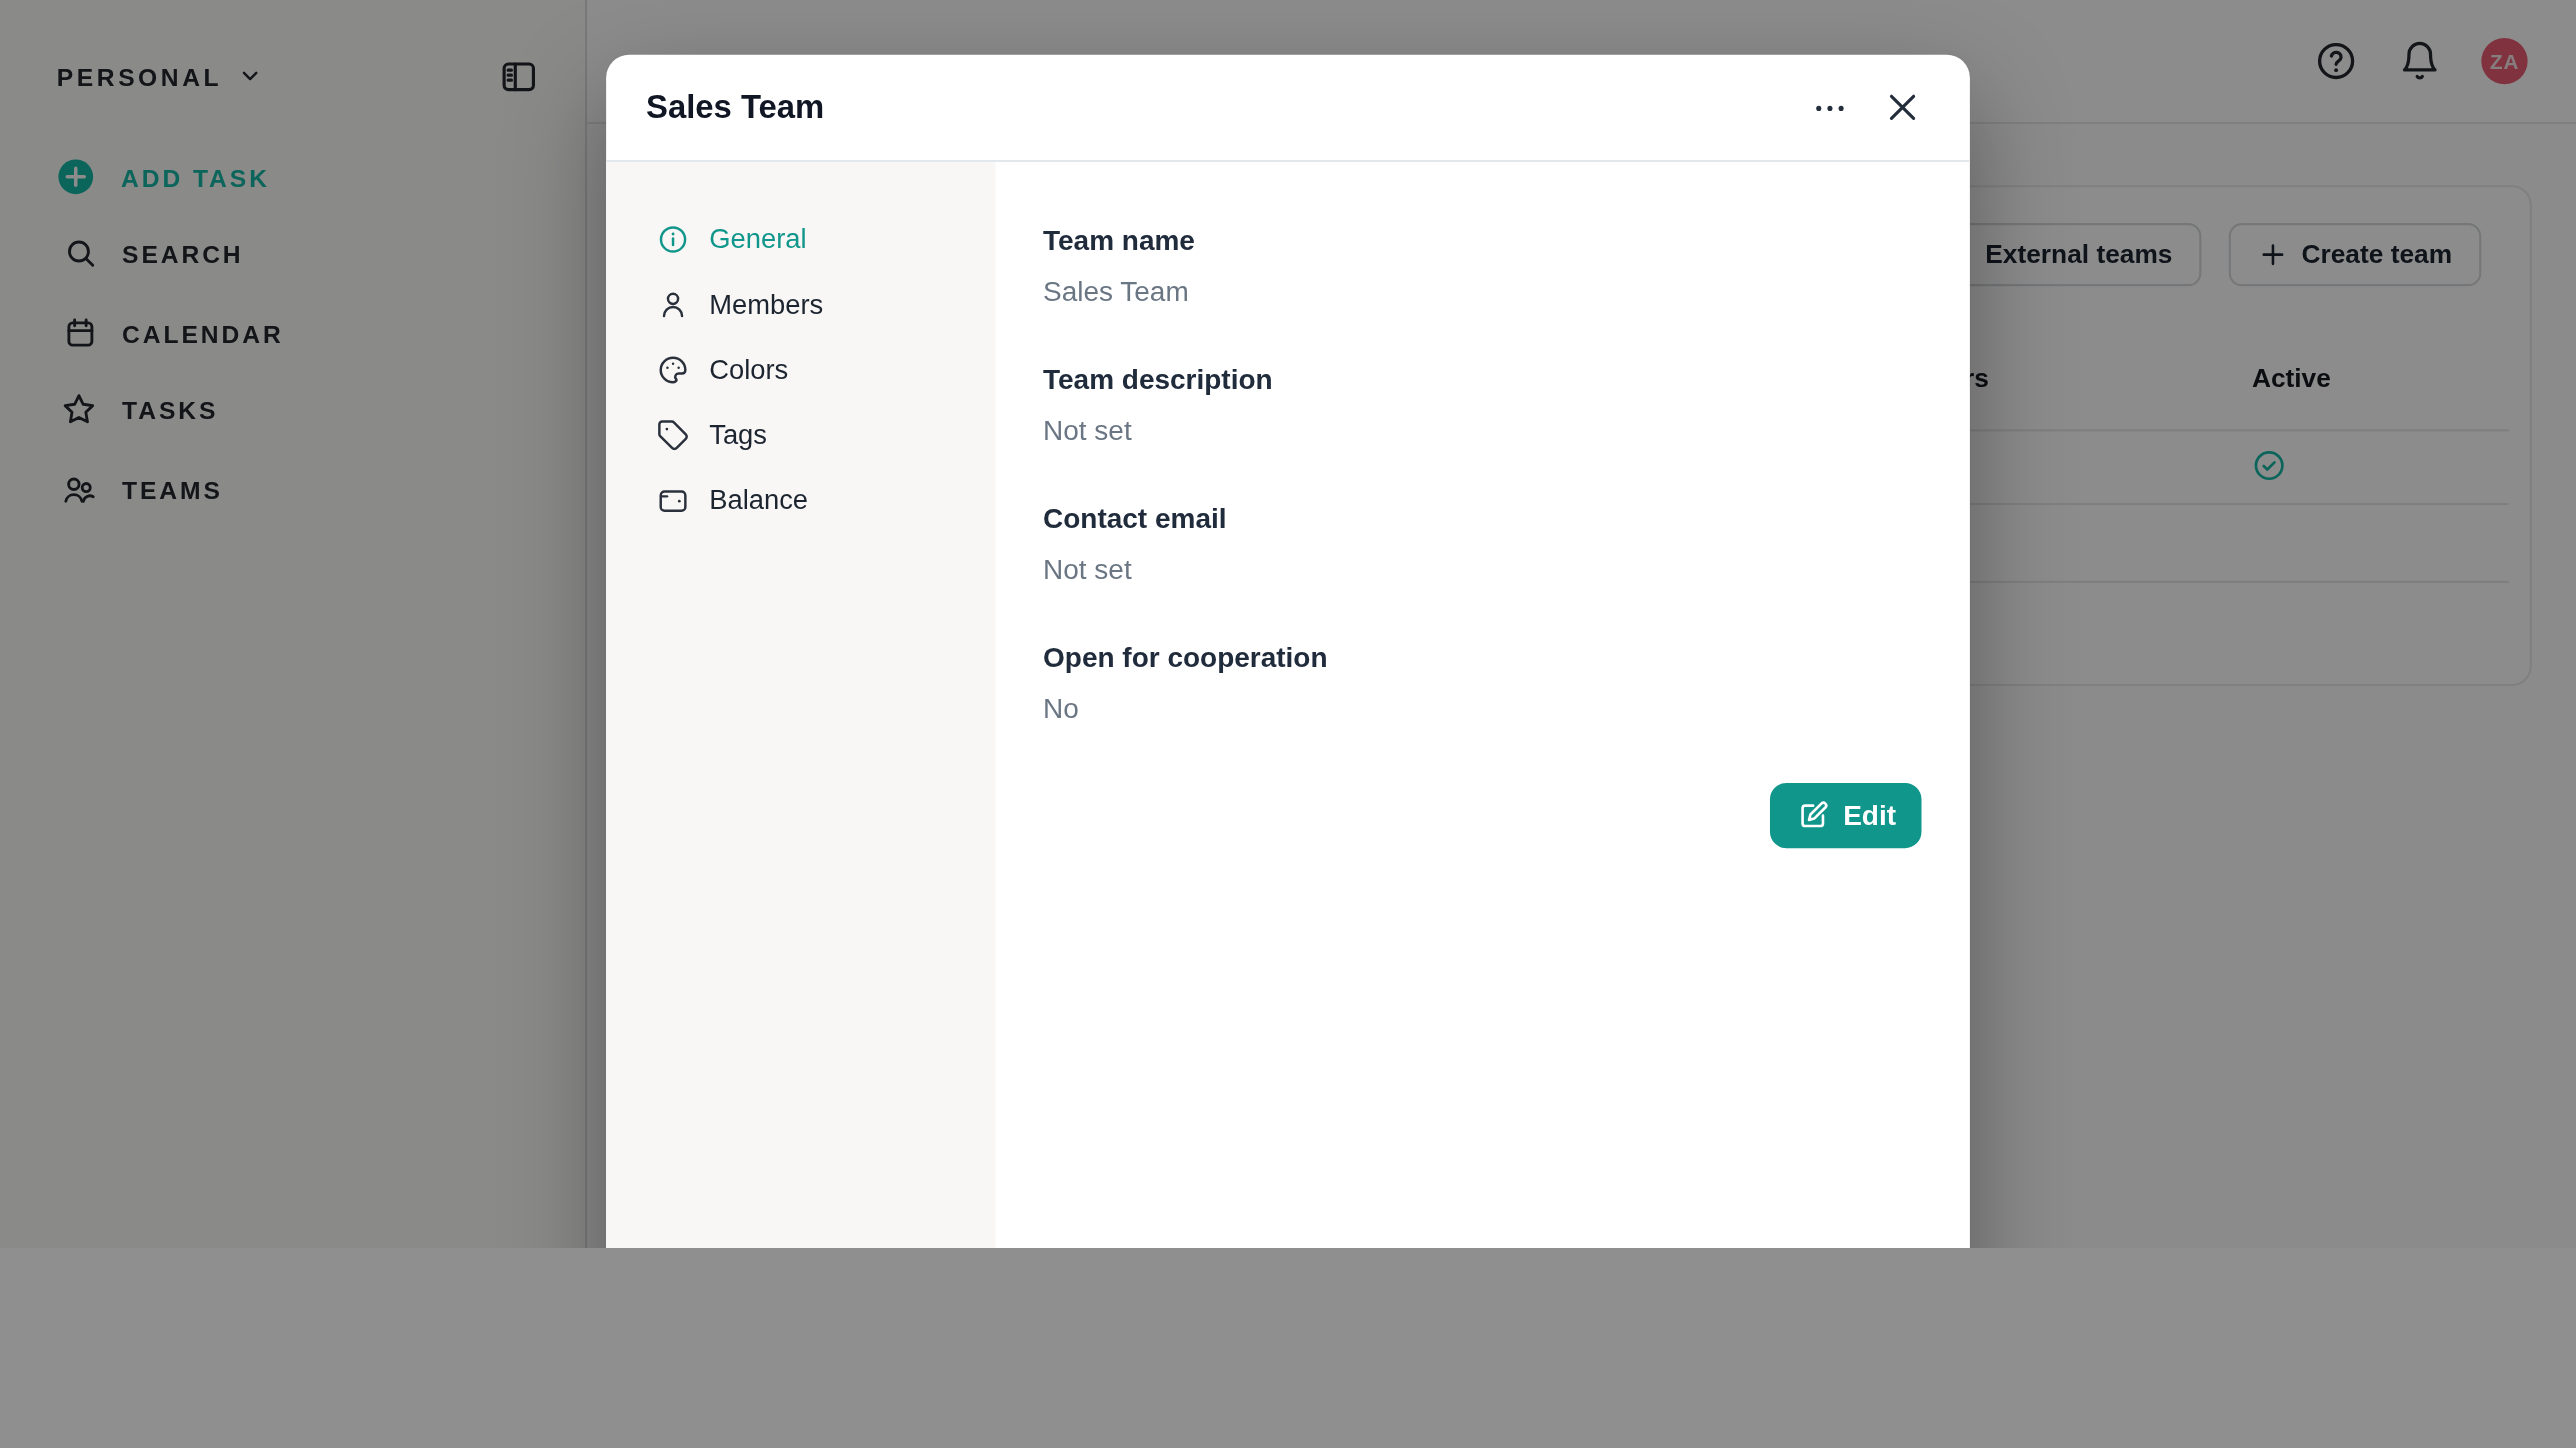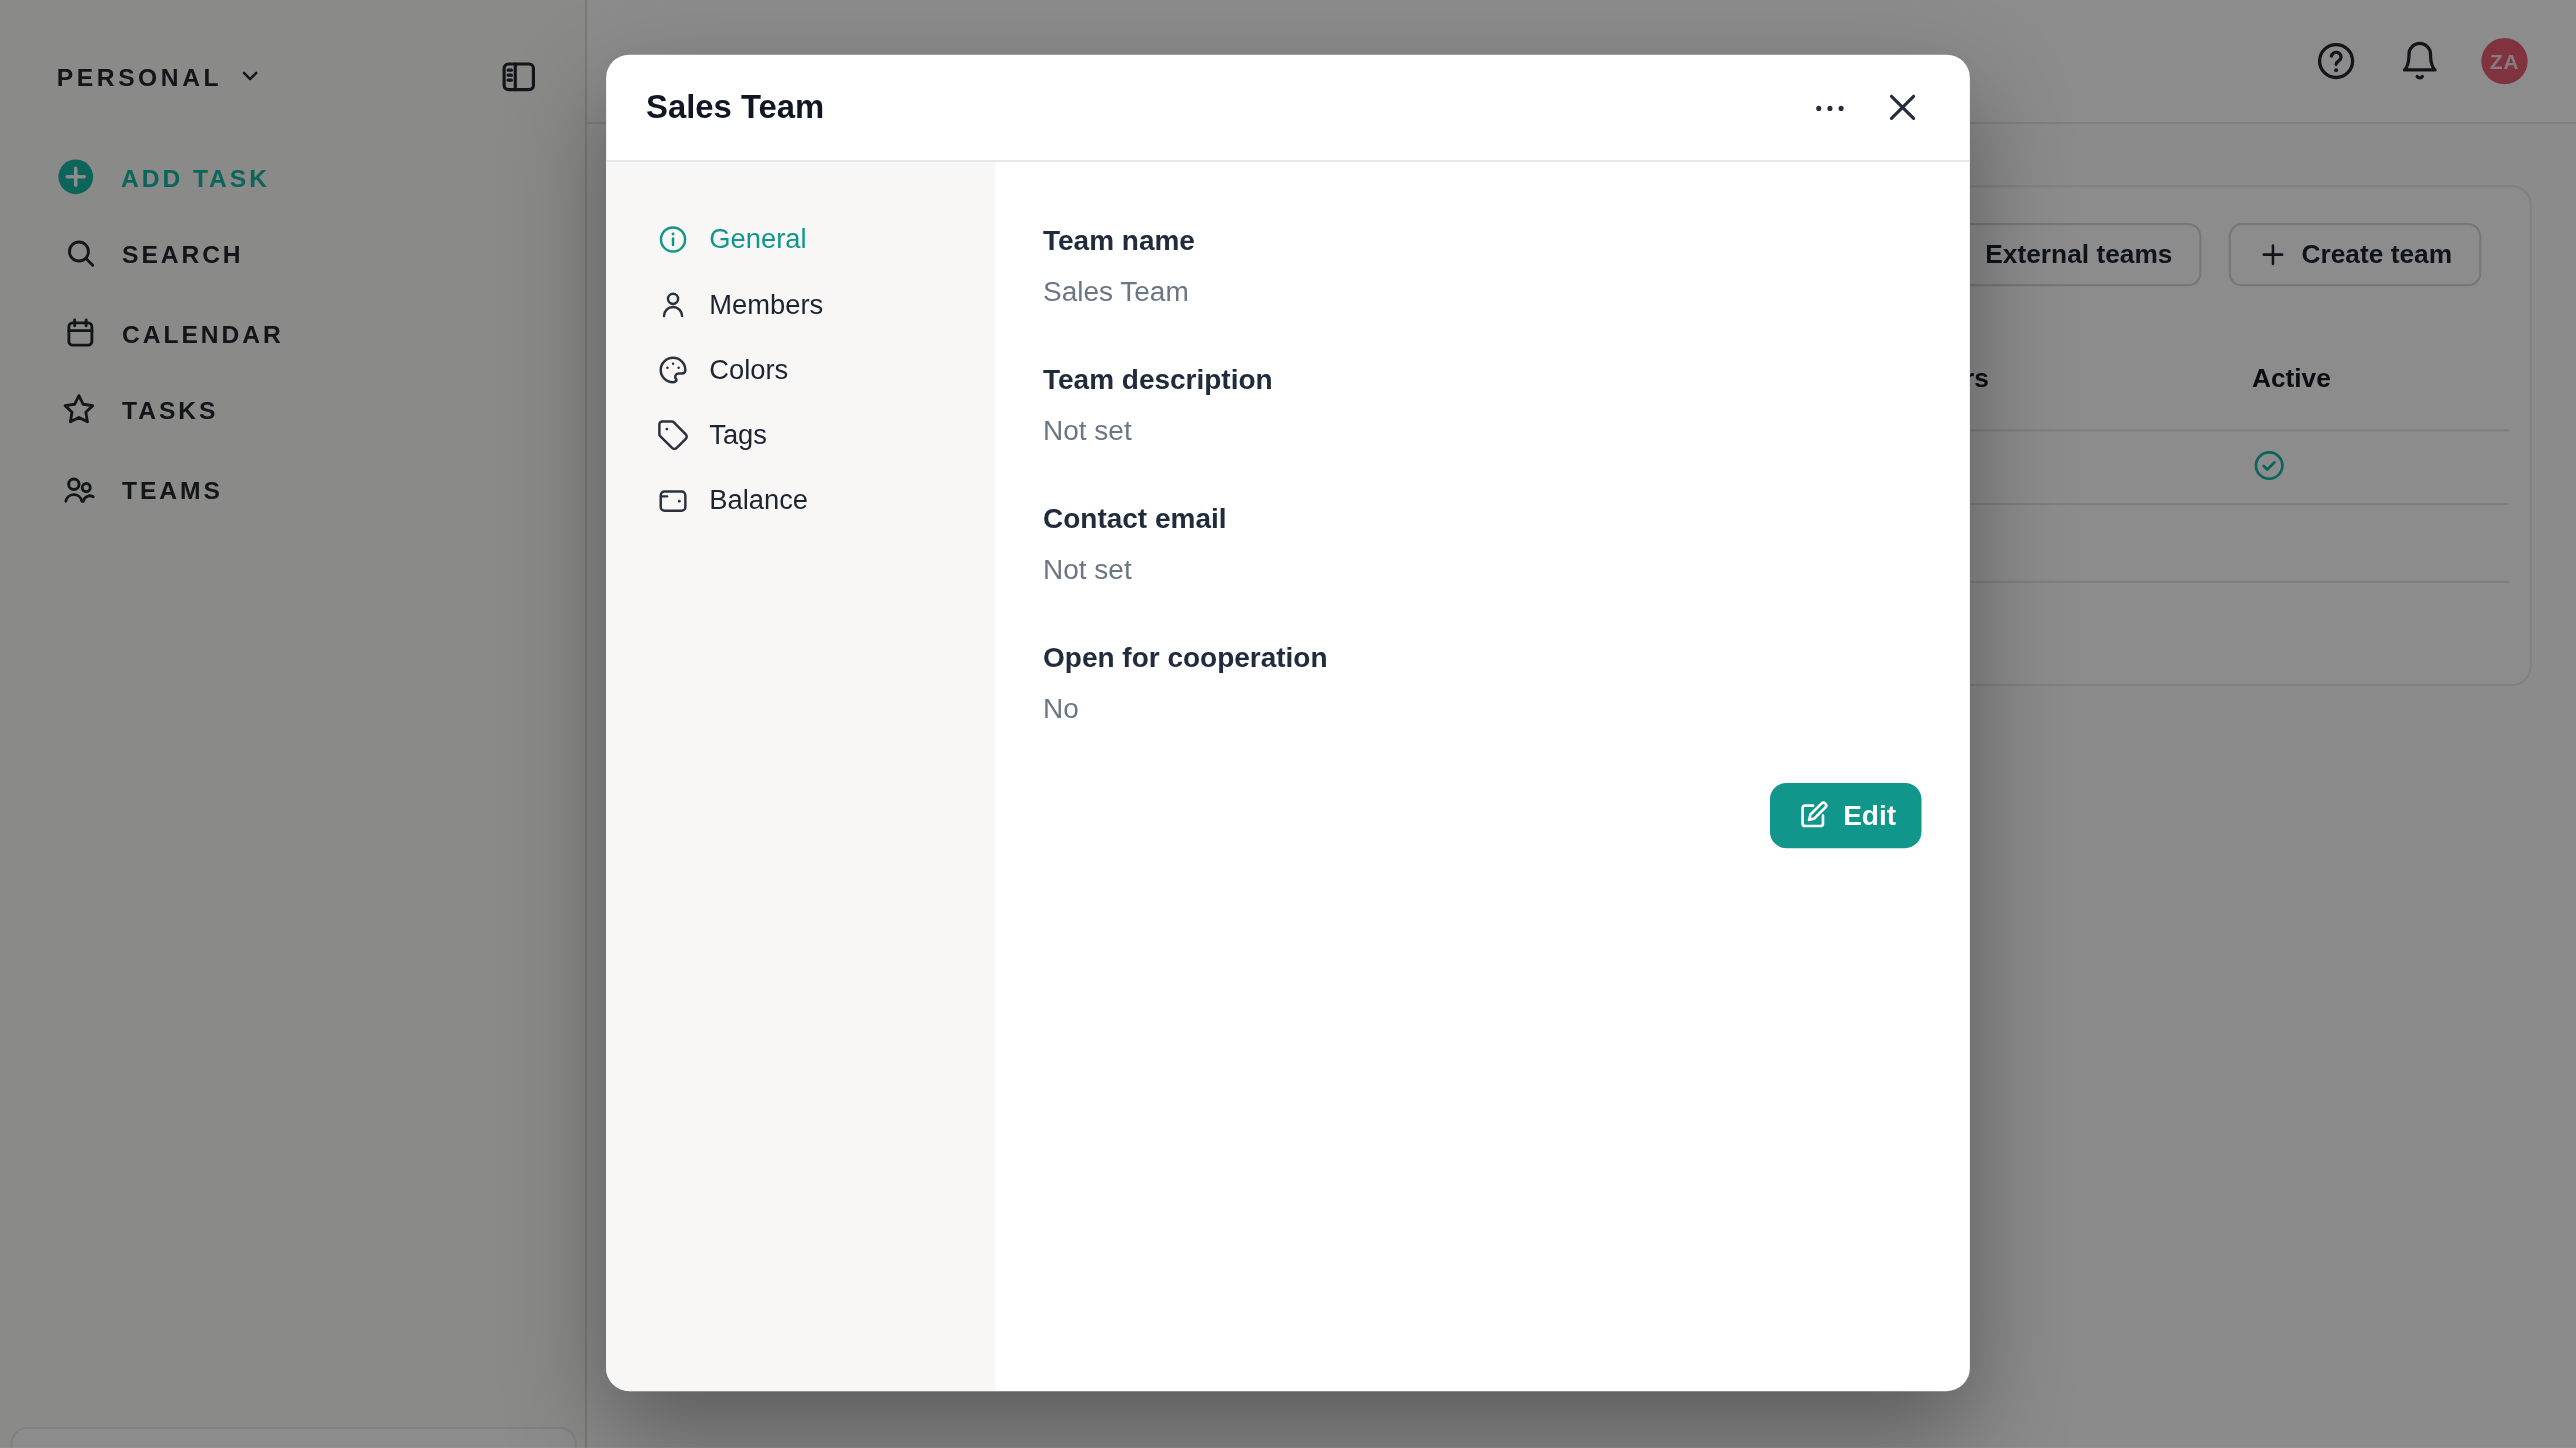--- a/index.html
+++ b/index.html
@@ -1,18 +1,18 @@
 <!DOCTYPE html>
 <html style="--accent: #10968b; --accent-bright: #14b8a6; --avatar-bg: #e95d72; --navbg: #f8f7f5;font-size:12.5px"><head>
 <meta charset="utf-8">
 <style>
   * { box-sizing: border-box; margin: 0; padding: 0; }
   html,body { width:2576px; height:1448px; background:#8f8f8f; }
   body { font-family:"Liberation Sans", sans-serif; overflow:hidden; }
-  .stage { position:relative; width:2576px; height:1448px; overflow:hidden; }
+  .stage { position:relative; width:2576px; height:1248px; overflow:hidden; }
   .app { position:absolute; left:0; top:0; width:1224px; height:688px;
          transform:scale(2.10459); transform-origin:0 0; background:#fff; }
 
   svg { display:block; }
 
   
   .sidebar { position:absolute; left:0; top:0; width:279px; height:100%;
              background:#fbfbfa; border-right:1.6px solid #dcdcdc; }
   .side-row { position:absolute; left:27px; height:22px; display:flex; align-items:center; }
   .workspace-row { top:25px; width:226px; cursor:pointer; }

